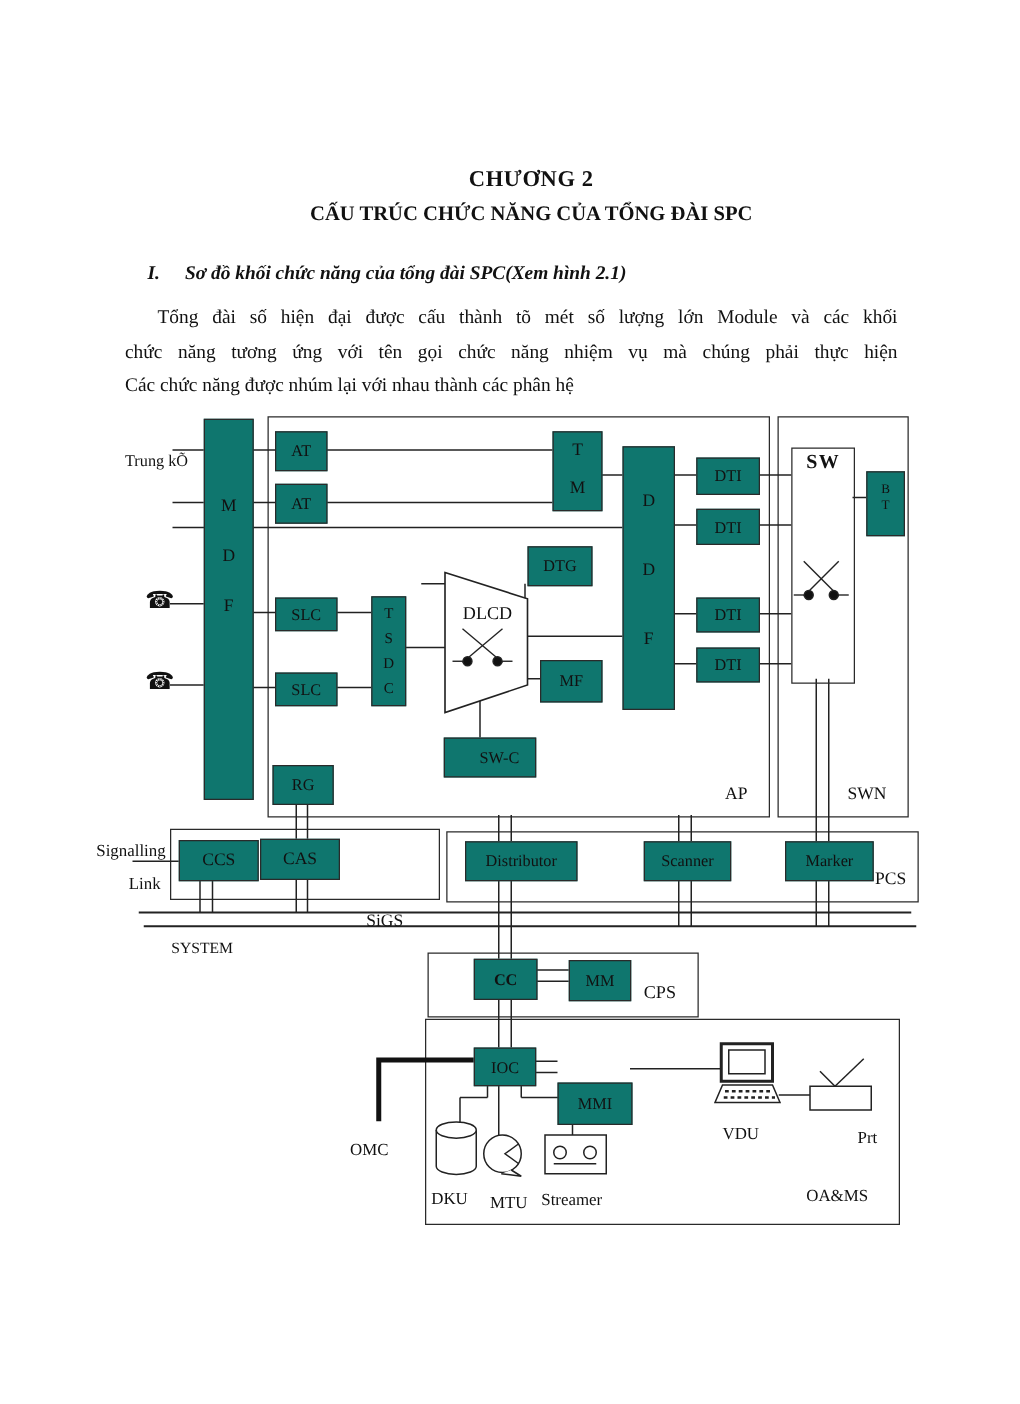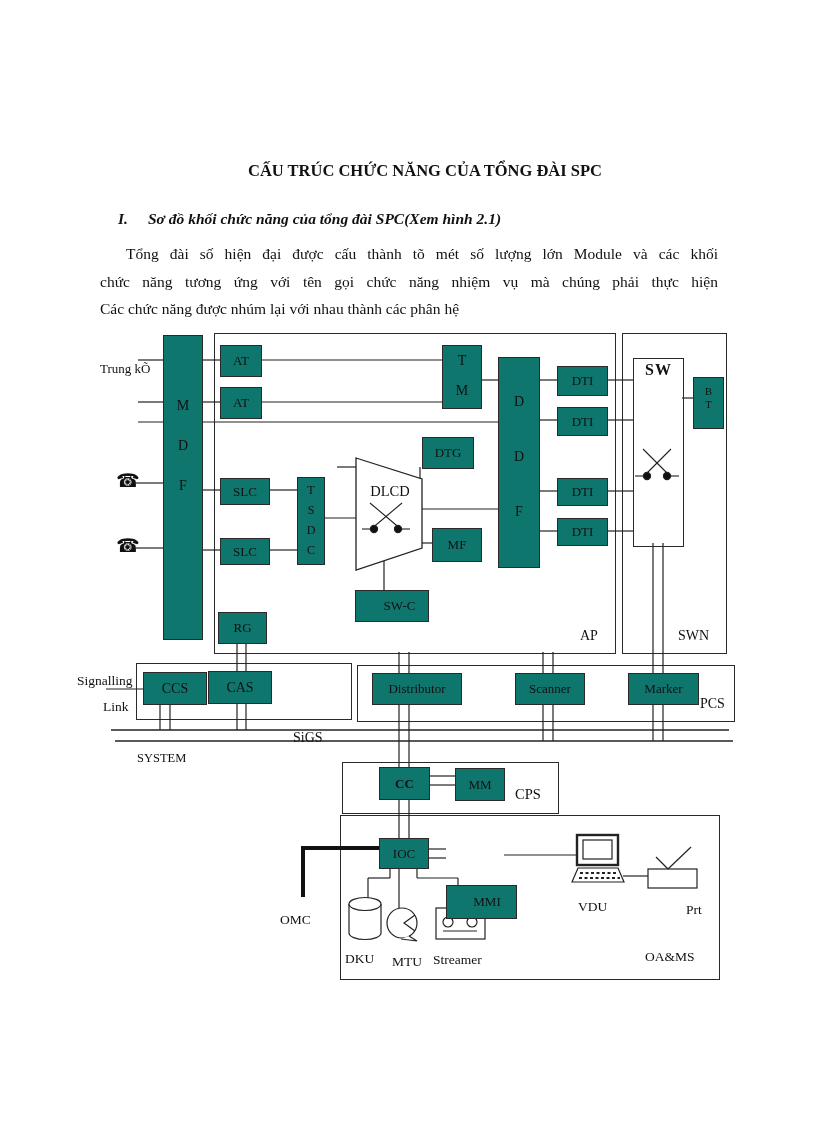--- a/index.html
+++ b/index.html
@@ -24,20 +24,21 @@
   .lbl{position:absolute;z-index:2;font-size:13.5px;white-space:nowrap;}
   .phone{position:absolute;z-index:2;font-family:"DejaVu Sans",sans-serif;font-size:19px;line-height:19px;}
   #mdf-box span{display:block;}
   #dlcd-label{position:absolute;z-index:3;font-size:14.5px;}
 </style>
 </head>
 <body>
 
 <div id="page">
 
+  <div class="abs center" id="chapter-title">CHƯƠNG 2</div>
   <div class="abs center" id="chapter-subtitle">CẤU TRÚC CHỨC NĂNG CỦA TỔNG ĐÀI SPC</div>
   <div class="abs" id="section-line">
     <span id="section-num">I.</span><span>Sơ đồ khối chức năng của tổng đài SPC(Xem hình 2.1)</span>
   </div>
   <div class="abs" id="paragraph">
     <div class="pline first">Tổng đài số hiện đại được cấu thành tõ mét số lượng lớn Module và các khối</div>
     <div class="pline">chức năng tương ứng với tên gọi chức năng nhiệm vụ mà chúng phải thực hiện</div>
     <div class="pline last">Các chức năng được nhúm lại với nhau thành các phân hệ</div>
   </div>
 
@@ -253,21 +254,21 @@
   <div class="box" style="left:372px;top:673px;width:88px;height:30px;">Distributor</div>
   <div class="box" style="left:515px;top:673px;width:68px;height:30px;">Scanner</div>
   <div class="box" style="left:628px;top:673px;width:69px;height:30px;">Marker</div>
   <div class="lbl" style="left:700px;top:696px;font-size:14px;">PCS</div>
 
   <div class="box" style="left:379px;top:767px;width:49px;height:31px;font-weight:bold;">CC</div>
   <div class="box" style="left:455px;top:768px;width:48px;height:31px;">MM</div>
   <div class="lbl" style="left:515px;top:786px;font-size:14.5px;">CPS</div>
 
   <div class="box" style="left:379px;top:838px;width:48px;height:29px;">IOC</div>
-  <div class="box" style="left:446px;top:885px;width:58px;height:32px;padding-left:11px;">MMI</div>
+  <div class="box" style="left:446px;top:866px;width:58px;height:32px;">MMI</div>
   <div class="lbl" style="left:578px;top:899px;">VDU</div>
   <div class="lbl" style="left:663px;top:902px;margin-left:23px;">Prt</div>
   <div class="lbl" style="left:345px;top:951px;">DKU</div>
   <div class="lbl" style="left:392px;top:954px;">MTU</div>
   <div class="lbl" style="left:433px;top:952px;">Streamer</div>
   <div class="lbl" style="left:645px;top:949px;">OA&amp;MS</div>
   <div class="lbl" style="left:280px;top:912px;">OMC</div>
 
   <div class="lbl" style="left:100px;top:361px;font-size:13px;">Trung kÕ</div>
   <div class="lbl" style="left:77px;top:673px;">Signalling</div>

